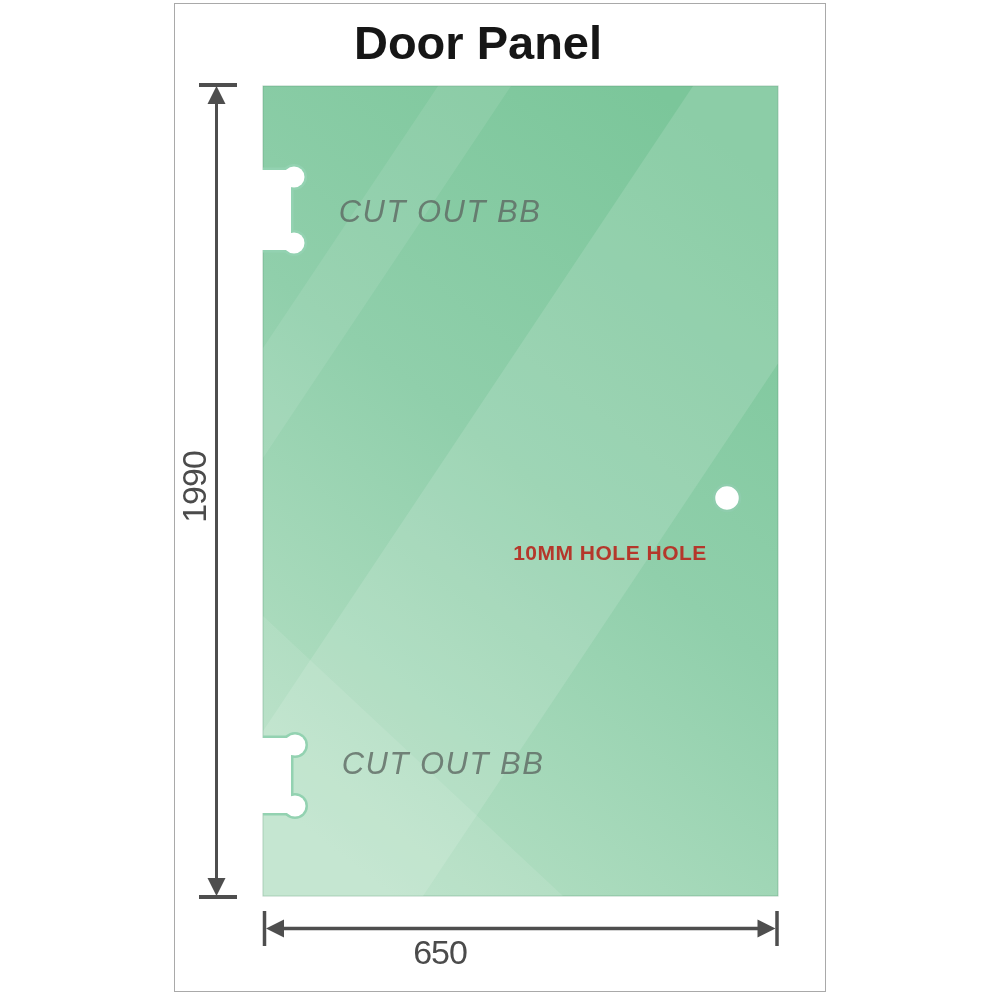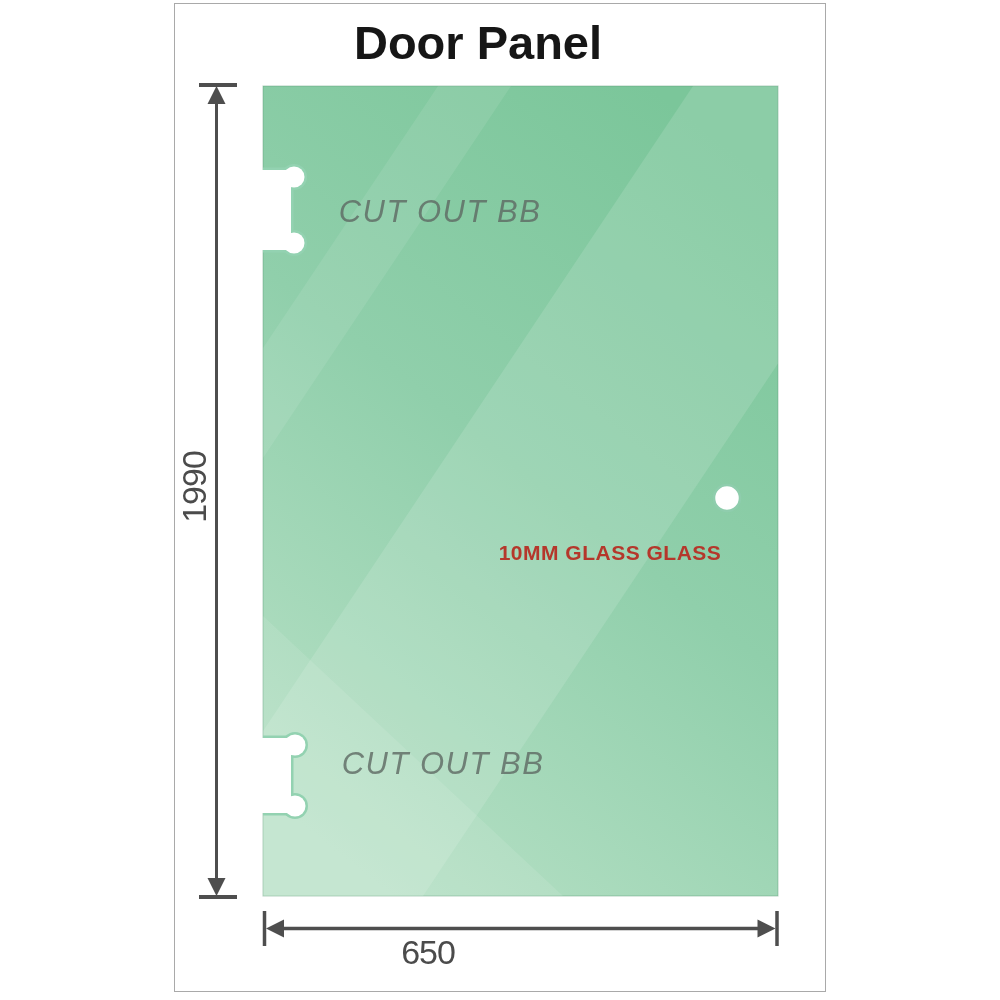--- a/index.html
+++ b/index.html
@@ -23,21 +23,21 @@
     font-style:italic;
   }
   .cutout-label.one{left:440px;top:211px;}
   .cutout-label.two{left:443px;top:763px;}
   .hole-label{
     left:610px;top:552px;transform:translate(-50%,-50%);
     font-size:21px;font-weight:bold;color:#b5372b;letter-spacing:.5px;
   }
   .dim-label{font-size:34px;color:#4b4b4b;letter-spacing:-1px;}
   .dim-label.vertical{left:194px;top:487px;transform:translate(-50%,-50%) rotate(-90deg);}
-  .dim-label.horizontal{left:428px;top:952px;transform:translate(-50%,-50%);}
+  .dim-label.horizontal{left:440px;top:952px;transform:translate(-50%,-50%);}
 
   .dim-line{stroke:#4e4e4e;}
   .dim-arrow{fill:#4e4e4e;}
   .cutout-halo{fill:#93d2b1;}
   .cutout-white{fill:#ffffff;}
   .streak{fill:#ffffff;}
 </style>
 </head>
 <body>
 
@@ -100,15 +100,15 @@
     <line class="dim-line" x1="777" y1="911" x2="777" y2="946" stroke-width="3.5"></line>
     <line class="dim-line" x1="278" y1="928.5" x2="762" y2="928.5" stroke-width="3.5"></line>
     <polygon class="dim-arrow" points="266,928.5 284,919.5 284,937.5"></polygon>
     <polygon class="dim-arrow" points="775.5,928.5 757.5,919.5 757.5,937.5"></polygon>
   </g>
 </svg>
 
 <div class="label title">Door Panel</div>
 <div class="label cutout-label one">CUT OUT BB</div>
 <div class="label cutout-label two">CUT OUT BB</div>
-<div class="label hole-label">10MM GLASS GLASS</div>
+<div class="label hole-label">10MM HOLE HOLE</div>
 <div class="label dim-label vertical">1990</div>
 <div class="label dim-label horizontal">650</div>
 
 </body></html>

